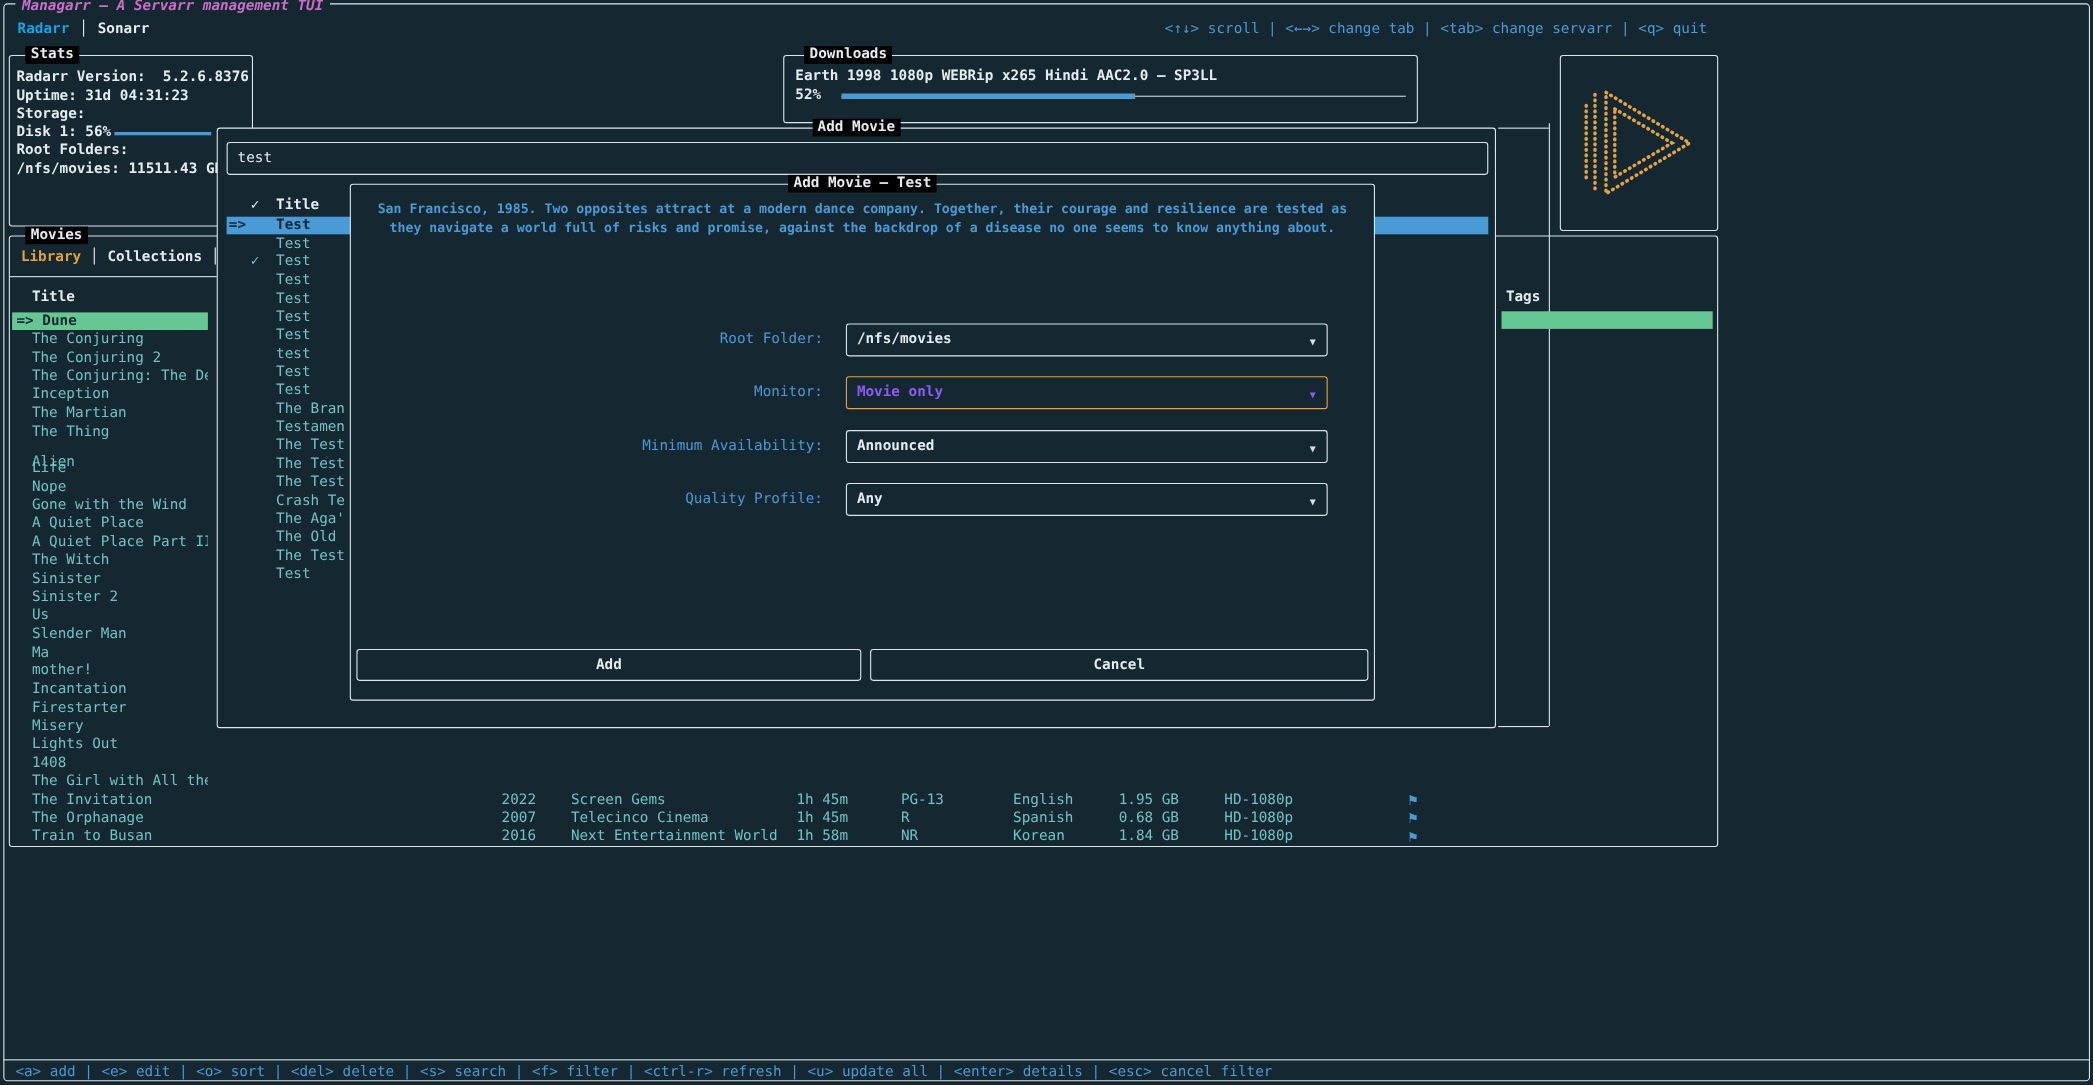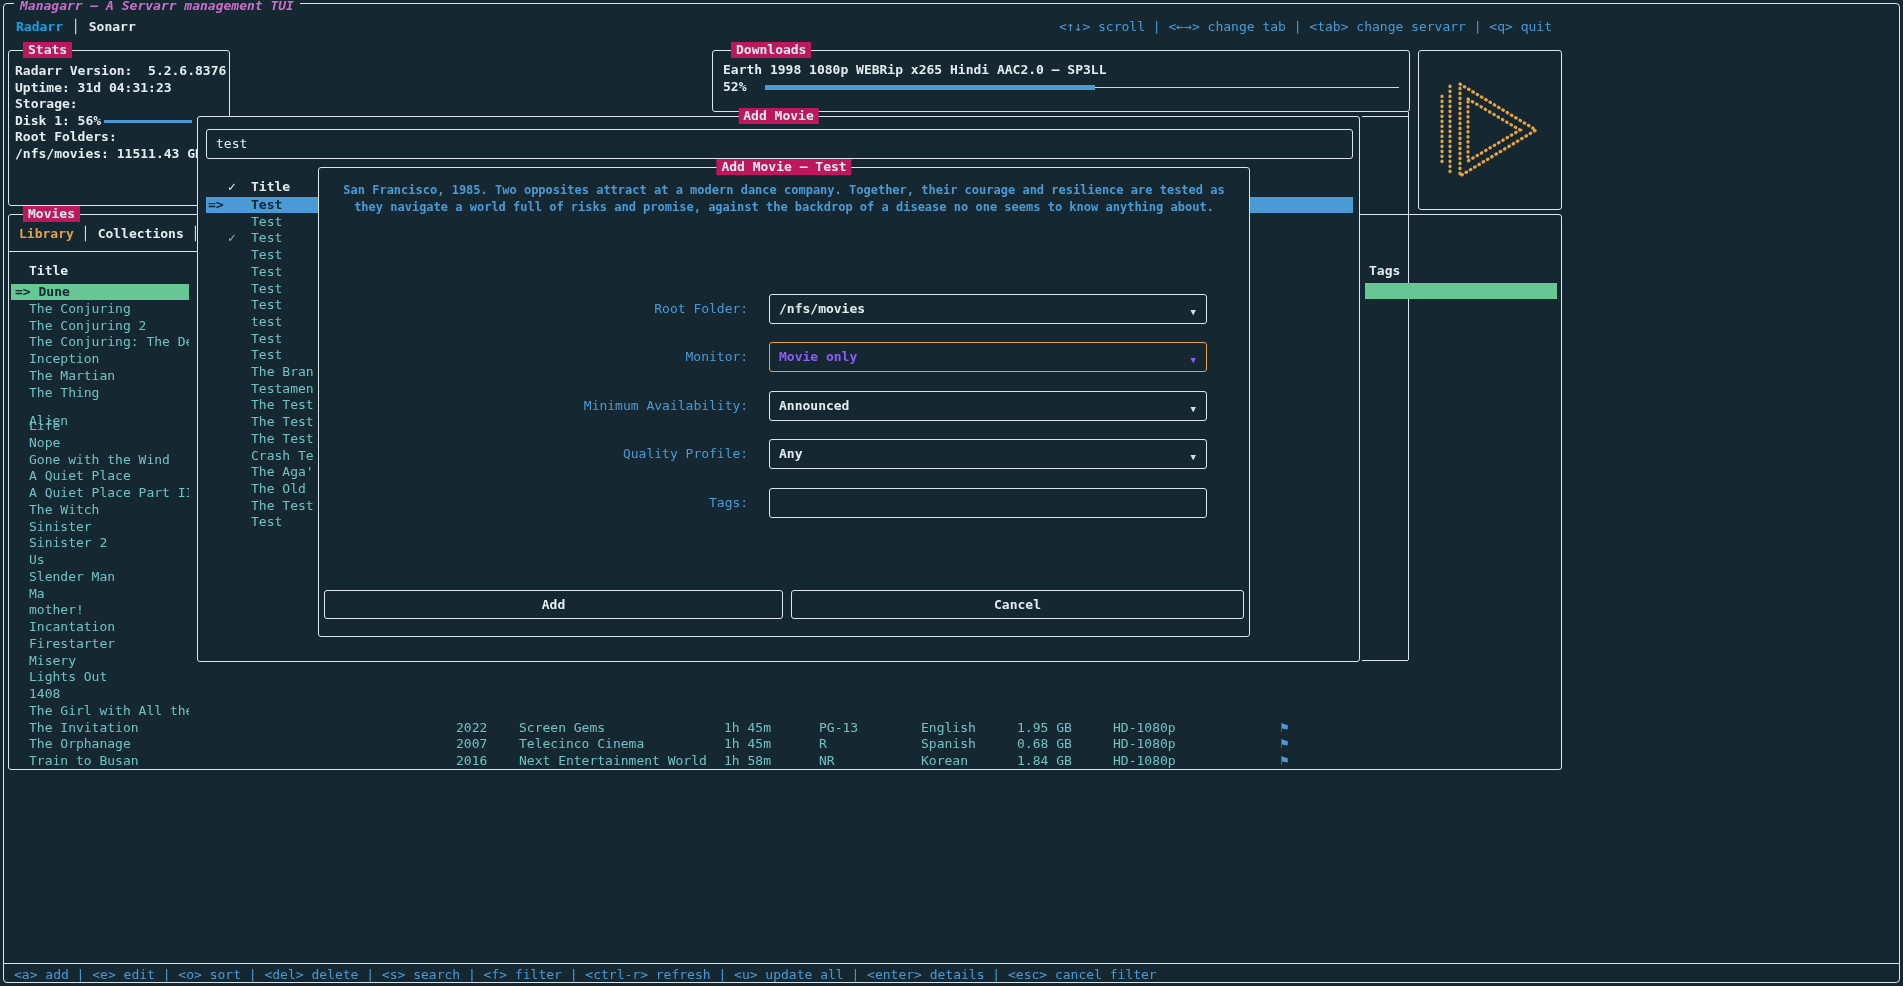--- a/index.html
+++ b/index.html
@@ -18,32 +18,32 @@
   .outer-border { position:absolute; inset:3px; border:1px solid #dce6ed; border-radius:4px; pointer-events:none; }
 
   .app-title { position:absolute; top:-2px; left:14px; background:#152832; padding:0 6px; font-style:italic; font-weight:bold; z-index:2; }
   .tabbar { position:absolute; top:19px; left:16px; z-index:2; }
   .tab { font-weight:bold; cursor:pointer; color:#e4ecf1; }
   .tab.active { color:#0ea5e9; }
   .tabsep { margin:0 9px; color:#dce6ed; }
   .top-hints { position:absolute; top:19px; right:351px; z-index:2; }
 
   .panel { position:absolute; border:1px solid #dce6ed; border-radius:3px; background:#152832; }
-  .panel-title { position:absolute; top:-9px; background:#be185d; padding:0 5px; font-weight:bold; line-height:16px; white-space:nowrap; }
+  .panel-title { position:absolute; top:-9px; background:#000000; padding:0 5px; font-weight:bold; line-height:16px; white-space:nowrap; }
   .panel-title.centered { left:50%; transform:translateX(-50%); }
 
   
   .stats { left:8px; top:50px; width:222px; height:156px; }
   .stats-body { position:absolute; left:6px; top:12px; right:4px; font-weight:bold; }
   .stats-body .line { height:16.5px; line-height:16.5px; position:relative; }
   .disk-bar { position:absolute; left:89px; top:7px; width:88px; height:3px; background:#2c4a5c; }
   .disk-fill { display:block; height:3px; background:#4a9ad5; }
 
   
-  .downloads { left:712px; top:50px; width:698px; height:62px; }
+  .downloads { left:712px; top:50px; width:577px; height:62px; }
   .dl-item { position:absolute; left:10px; top:11px; font-weight:bold; }
   .dl-progress { position:absolute; left:10px; top:28px; right:10px; height:16px; font-weight:bold; }
   .dl-pct { position:absolute; left:0; top:0; }
   .dl-track { position:absolute; left:42px; right:0; top:0; height:16px; }
   .dl-line { position:absolute; left:0; right:0; top:8px; height:1px; background:#cdd7dd; }
   .dl-fill { position:absolute; left:0; top:6px; height:5px; background:#4a9ad5; }
 
   
   .logo-panel { left:1418px; top:50px; width:144px; height:160px; display:flex; align-items:center; justify-content:center; }
 
@@ -373,26 +373,20 @@
     </div>
 
     <div class="field" style="top:271px">
       <span class="f-label">Quality Profile: </span>
       <div class="f-box">
         <span class="f-value">Any</span>
         <span class="f-arrow">▼</span>
       </div>
     </div>
 
-    <div class="field" style="top:320px">
-      <span class="f-label">Tags: </span>
-      <div class="f-box">
-        <span class="f-value"></span>
-      </div>
-    </div>
 
     <div class="btn add-btn"><span>Add</span></div>
     <div class="btn cancel-btn"><span>Cancel</span></div>
   </div>
 
   <div class="bottom-divider"></div>
   <div class="bottom-hints c-blue line">&lt;a&gt; add | &lt;e&gt; edit | &lt;o&gt; sort | &lt;del&gt; delete | &lt;s&gt; search | &lt;f&gt; filter | &lt;ctrl-r&gt; refresh | &lt;u&gt; update all | &lt;enter&gt; details | &lt;esc&gt; cancel filter</div>
 </div>
 
 </body></html>

